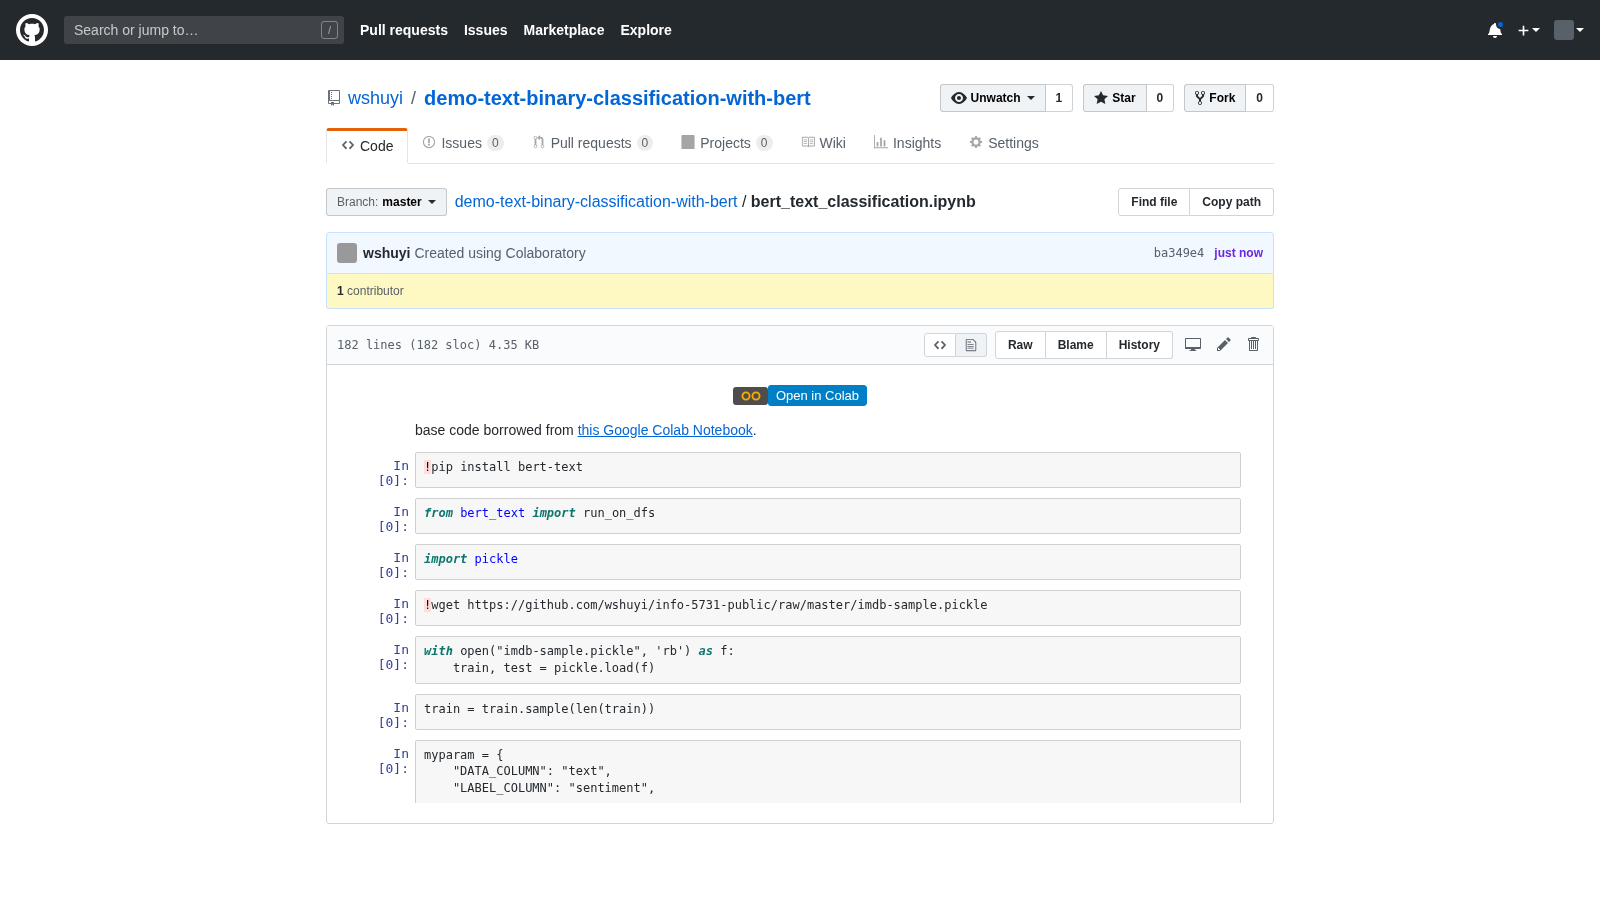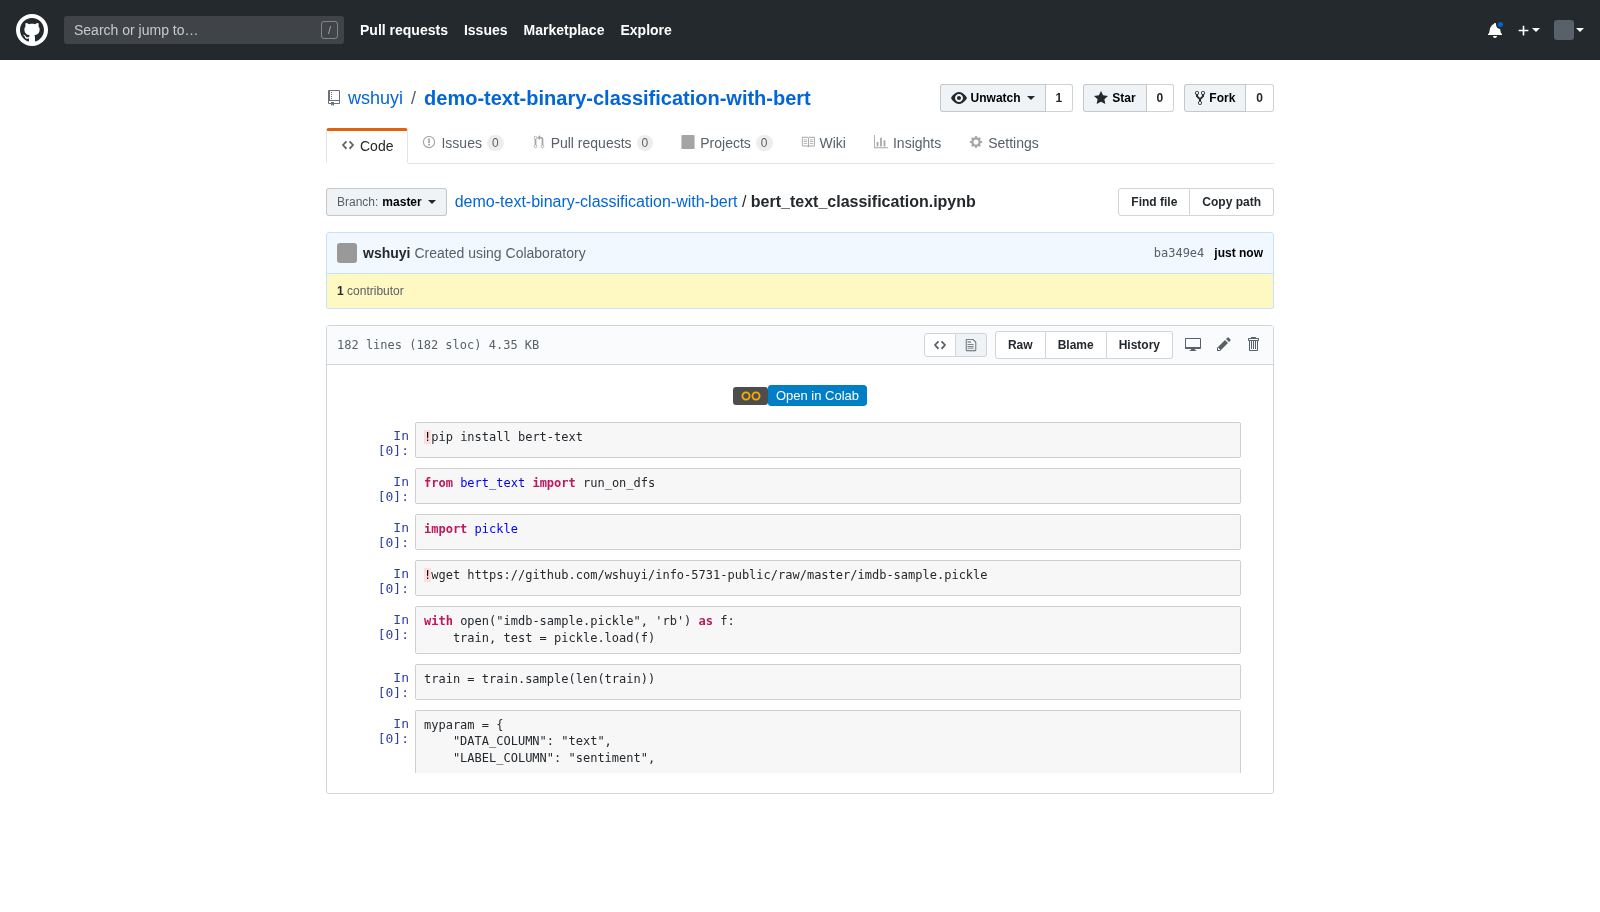--- a/index.html
+++ b/index.html
@@ -53,21 +53,21 @@
 .btn-outline { background: #fff; border: 1px solid #d1d5da; padding: 3px 12px; font-size: 12px; font-weight: 600; line-height: 20px; color: #24292e; cursor: pointer; }
 .btn-outline:first-child { border-radius: 3px 0 0 3px; }
 .btn-outline:last-child { border-radius: 0 3px 3px 0; border-left: none; text-align: center; }
 
 .commit-tease { border: 1px solid #c8e1ff; background: #f1f8ff; border-radius: 3px 3px 0 0; padding: 10px; display: flex; align-items: center; font-size: 14px; }
 .commit-tease .av { width: 20px; height: 20px; background: #999; border-radius: 3px; margin-right: 6px; }
 .commit-tease .author { font-weight: 600; color: #24292e; margin-right: 4px; }
 .commit-tease .msg { color: #586069; }
 .commit-meta-r { margin-left: auto; display: flex; gap: 10px; align-items: center; }
 .sha { font-family: SFMono-Regular,Consolas,monospace; font-size: 12px; color: #586069; }
-.time { color: #000000; font-weight: 600; font-size: 12px; }
+.time { color: #6d28d9; font-weight: 600; font-size: 12px; }
 .contributors { border: 1px solid #c8e1ff; border-top: none; border-radius: 0 0 3px 3px; padding: 10px; font-size: 12px; background: #fef9c3; }
 .contributors a { color: #586069; }
 .contributors strong { color: #24292e; }
 
 .file-box { border: 1px solid #d1d5da; border-radius: 3px; margin-top: 16px; }
 .file-header { background: #fafbfc; border-bottom: 1px solid #d1d5da; padding: 5px 10px; display: flex; align-items: center; }
 .file-info { font-family: SFMono-Regular,Consolas,monospace; font-size: 12px; color: #586069; }
 .file-actions { margin-left: auto; display: flex; align-items: center; gap: 8px; }
 .btn-grp2 { display: flex; }
 .icon-btn { border: 1px solid #d1d5da; background: #fff; padding: 4px 8px; font-size: 13px; display: flex; align-items: center; justify-content: center; }
@@ -85,21 +85,21 @@
 .colab-left svg { width: 20px; height: 12px; }
 .colab-right { background: #007ec6; color: #fff; padding: 3px 8px; }
 
 .md-content p { margin: 0 0 14px 0; font-size: 14px; color: #24292e; }
 .md-content a { text-decoration: underline; }
 
 .nb-cell { display: flex; margin-bottom: 10px; }
 .prompt { font-family: SFMono-Regular,Consolas,monospace; font-size: 13px; color: #303F9F; width: 56px; text-align: right; padding: 6px 6px 0 0; flex-shrink: 0; }
 .input-area { flex: 1; background: #f7f7f7; border: 1px solid #cfcfcf; border-radius: 2px; padding: 6px 8px; font-family: SFMono-Regular,Consolas,monospace; font-size: 12px; line-height: 1.4; white-space: pre; overflow-x: auto; }
 .k-err { background: #ffdddd; color: #000; }
-.k-kw { color: #be185d; font-weight: bold; }
+.k-kw { color: #0f766e; font-weight: bold; font-style: italic; }
 .k-nm { color: #0000ff; }
 </style>
 </head>
 <body>
 
 <div class="header">
   <div class="header-left">
     <a class="logo-circle">
       <svg viewBox="0 0 16 16" fill="#24292e">
           <path d="M8 0C3.58 0 0 3.58 0 8c0 3.54 2.29 6.53 5.47 7.59.4.07.55-.17.55-.38 0-.19-.01-.82-.01-1.49-2.01.37-2.53-.49-2.69-.94-.09-.23-.48-.94-.82-1.13-.28-.15-.68-.52-.01-.53.63-.01 1.08.58 1.23.82.72 1.21 1.87.87 2.33.66.07-.52.28-.87.51-1.07-1.78-.2-3.64-.89-3.64-3.95 0-.87.31-1.59.82-2.15-.08-.2-.36-1.02.08-2.12 0 0 .67-.21 2.2.82.64-.18 1.32-.27 2-.27.68 0 1.36.09 2 .27 1.53-1.04 2.2-.82 2.2-.82.44 1.1.16 1.92.08 2.12.51.56.82 1.27.82 2.15 0 3.07-1.87 3.75-3.65 3.95.29.25.54.73.54 1.48 0 1.07-.01 1.93-.01 2.2 0 .21.15.46.55.38A8.013 8.013 0 0016 8c0-4.42-3.58-8-8-8z"></path>
@@ -304,20 +304,21 @@
                     <circle cx="18" cy="7" r="4.3"></circle>
                   </g>
                 </svg>
               </span>
             <span class="colab-right">Open in Colab</span>
           </span>
         </a>
       </div>
 
       <div class="md-content" style="margin-left:56px;">
+        <p><span>base code borrowed from </span><a>this Google Colab Notebook</a><span>.</span></p>
       </div>
 
       <div class="nb-cell">
         <div class="prompt">In [0]:</div>
         <div class="input-area"><span class="k-err">!</span><span>pip install bert-text</span></div>
       </div>
       <div class="nb-cell">
         <div class="prompt">In [0]:</div>
         <div class="input-area"><span class="k-kw">from</span> <span class="k-nm">bert_text</span> <span class="k-kw">import</span> <span>run_on_dfs</span></div>
       </div>

